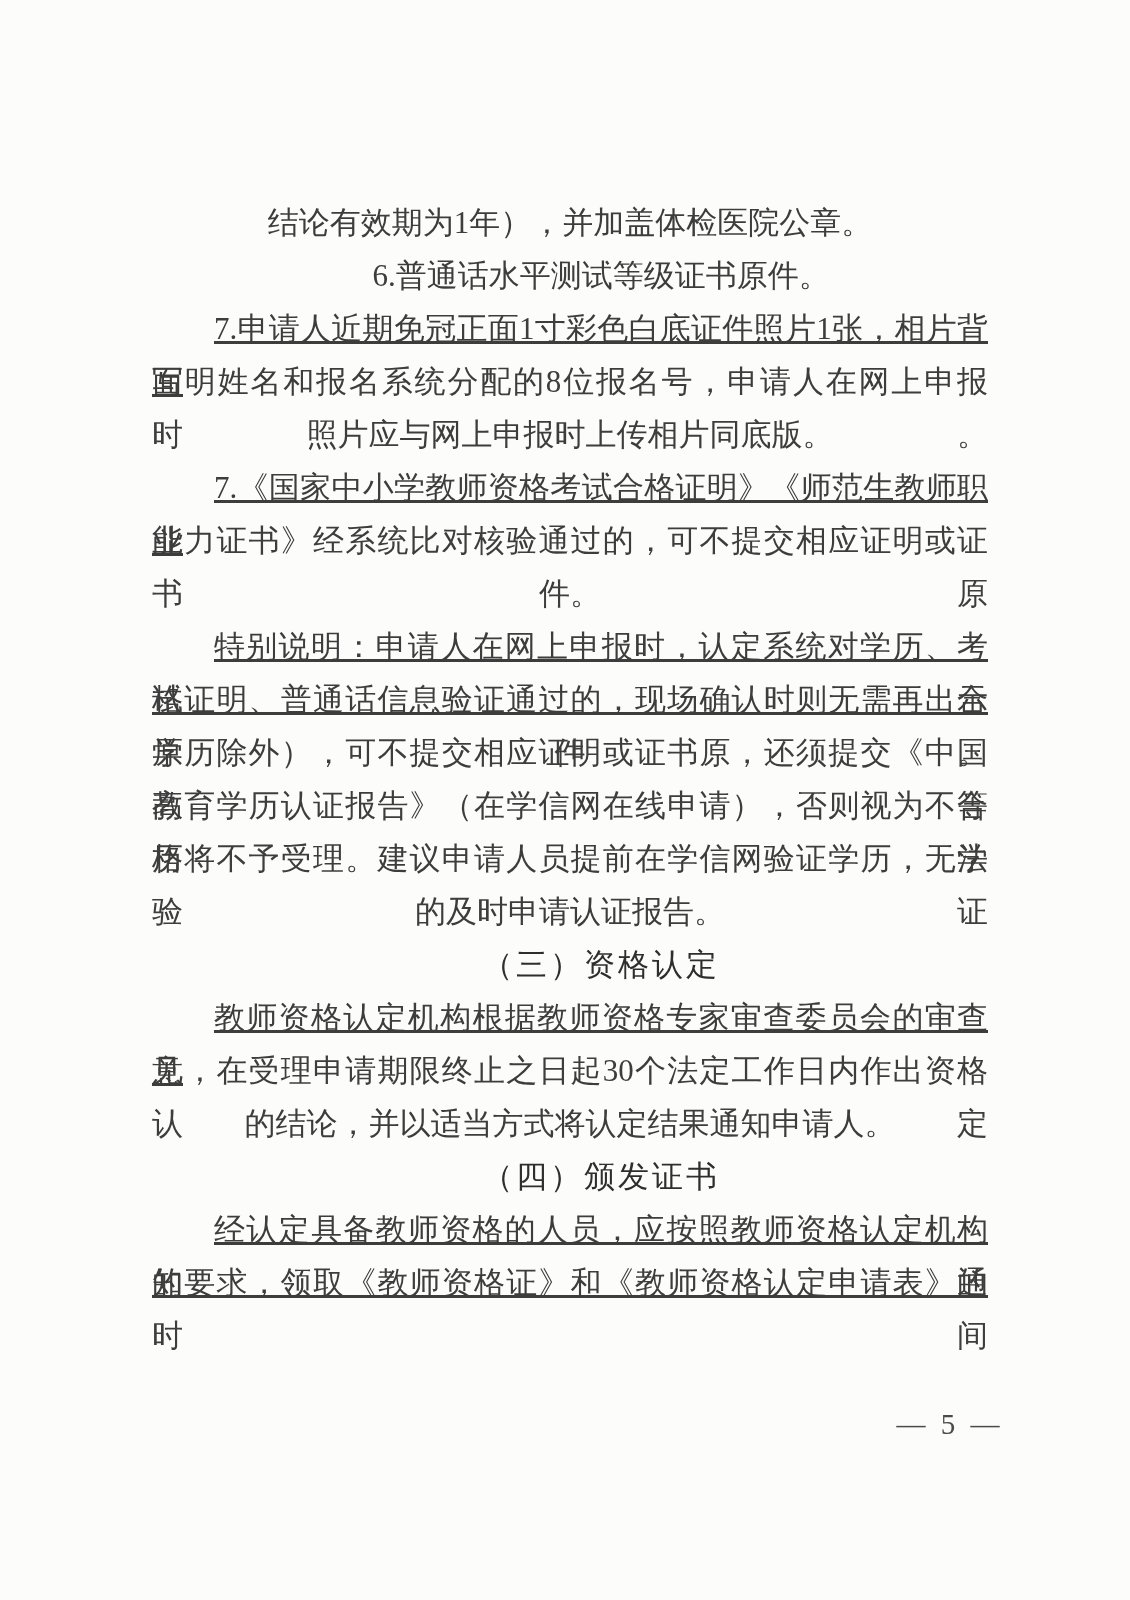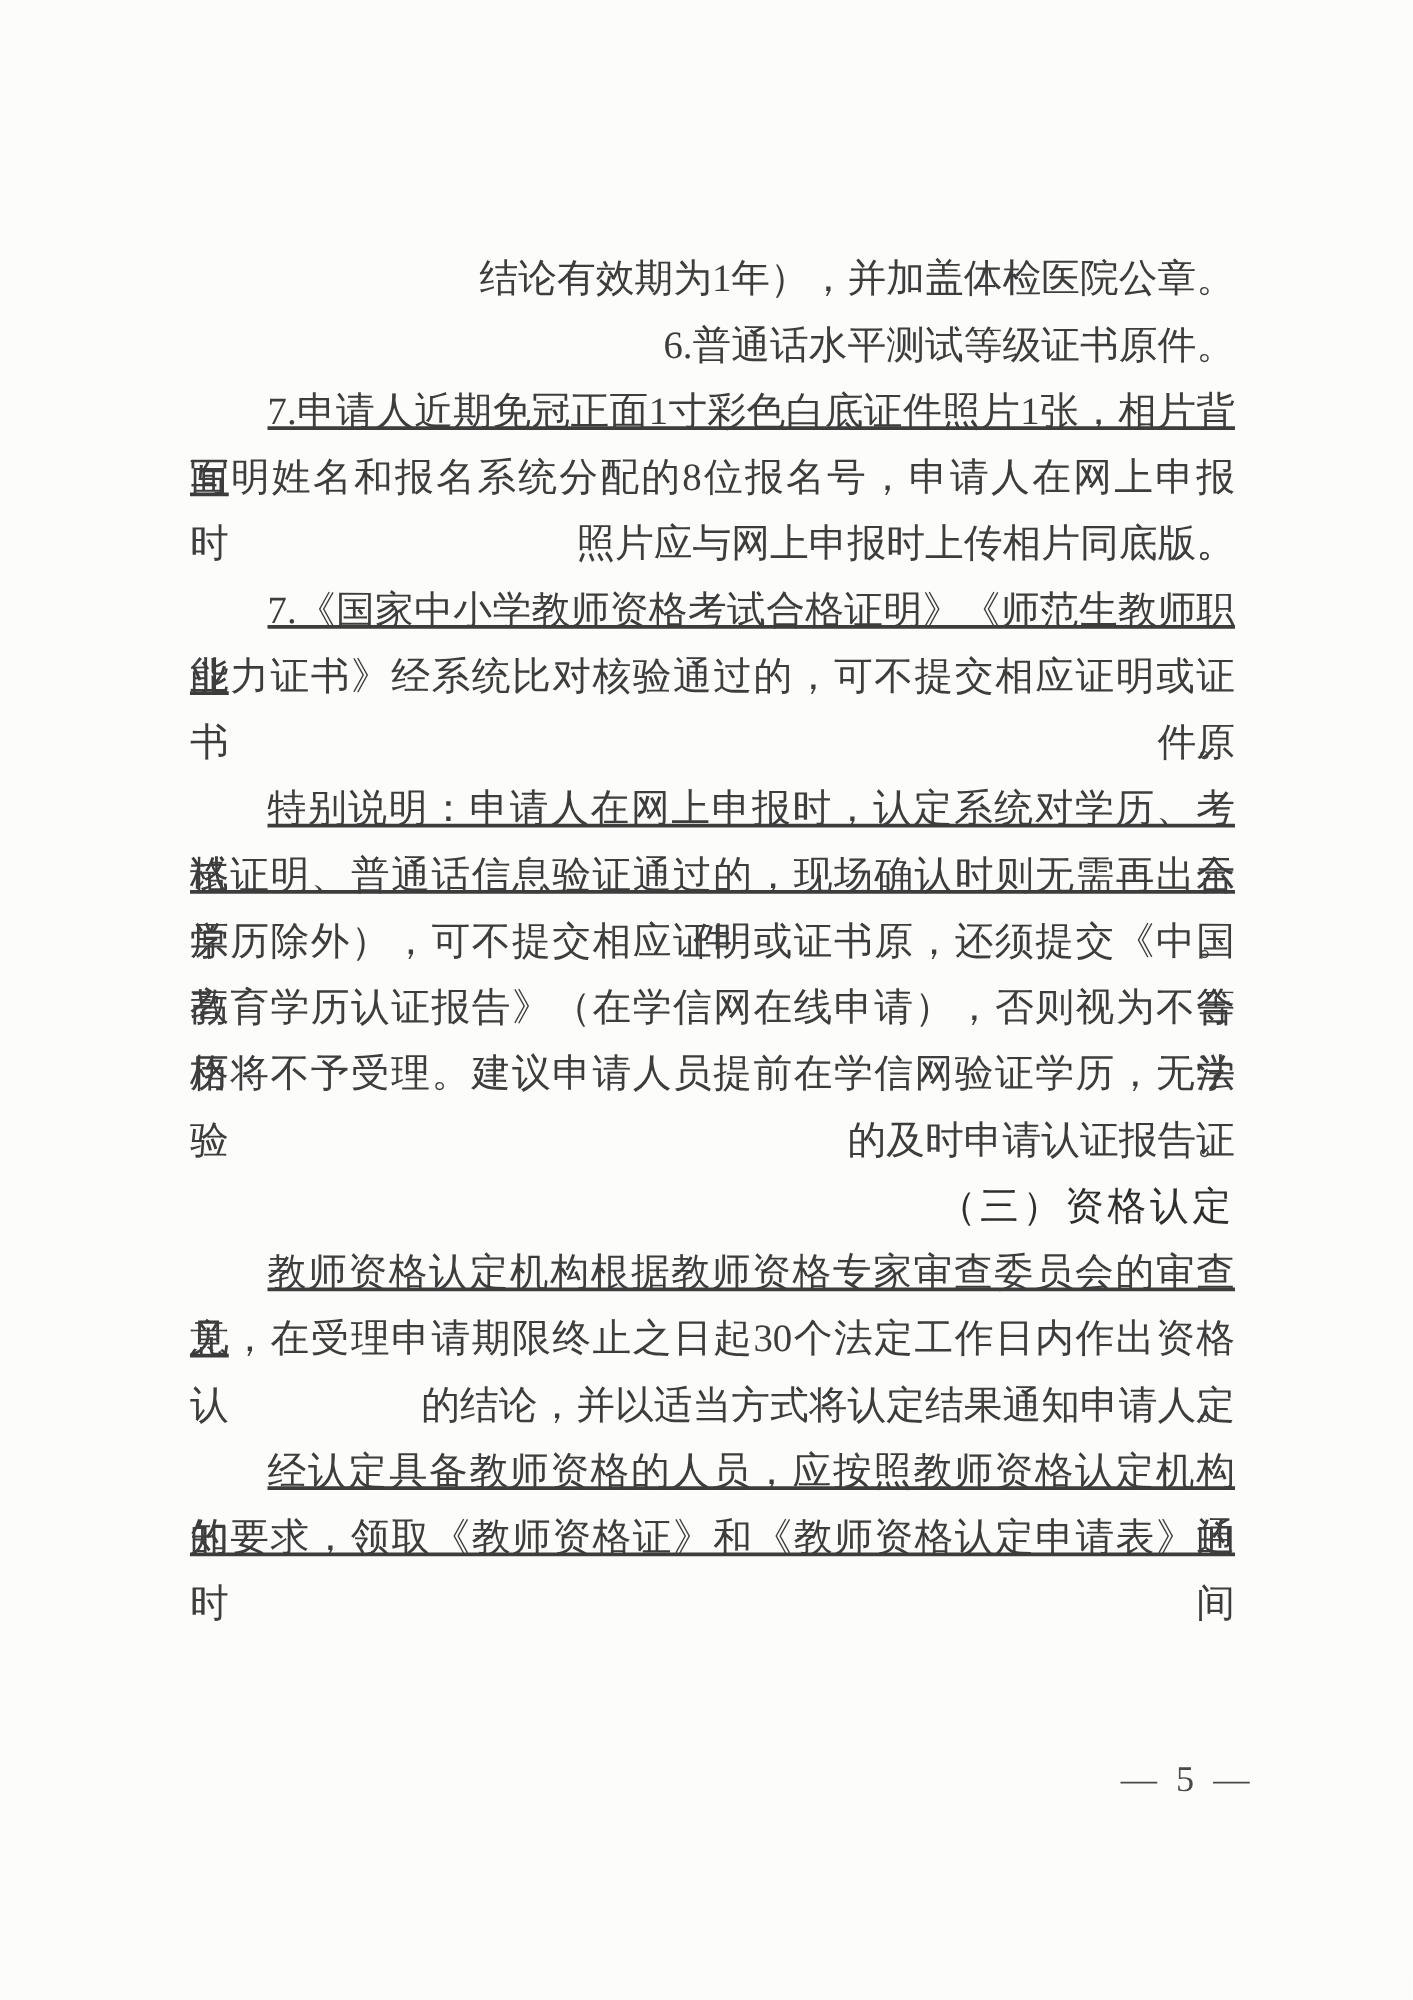--- a/index.html
+++ b/index.html
@@ -25,21 +25,21 @@
     left: 152px;
     top: 196px;
     width: 836px;
     color: #3d3d3d;
     font-size: 31px;
     line-height: 53px;
   }
   .line {
     height: 53px;
     white-space: nowrap;
-    text-align: right;
+    text-align: center;
   }
   
   .line.fill {
     white-space: normal;
     text-align: justify;
     text-align-last: justify;
   }
   .line.indent {
     padding-left: 62px;
   }
@@ -82,19 +82,20 @@
     <div class="line indent fill">特别说明：申请人在网上申报时，认定系统对学历、考试合</div>
     <div class="line fill">格证明、普通话信息验证通过的，现场确认时则无需再出示原件。</div>
     <div class="line fill">学历除外），可不提交相应证明或证书原，还须提交《中国高等</div>
     <div class="line fill">教育学历认证报告》（在学信网在线申请），否则视为不合格学</div>
     <div class="line fill">历将不予受理。建议申请人员提前在学信网验证学历，无法验证</div>
     <div class="line">的及时申请认证报告。</div>
     <div class="line indent heading">（三）资格认定</div>
     <div class="line indent fill">教师资格认定机构根据教师资格专家审查委员会的审查意</div>
     <div class="line fill">见，在受理申请期限终止之日起30个法定工作日内作出资格认定</div>
     <div class="line">的结论，并以适当方式将认定结果通知申请人。</div>
+    <div class="line indent heading">（四）颁发证书</div>
     <div class="line indent fill">经认定具备教师资格的人员，应按照教师资格认定机构的通</div>
     <div class="line fill">知要求，领取《教师资格证》和《教师资格认定申请表》的时间</div>
   </div>
 
   <div class="page-number">— 5 —</div>
 
 </div>
 
 </body></html>

